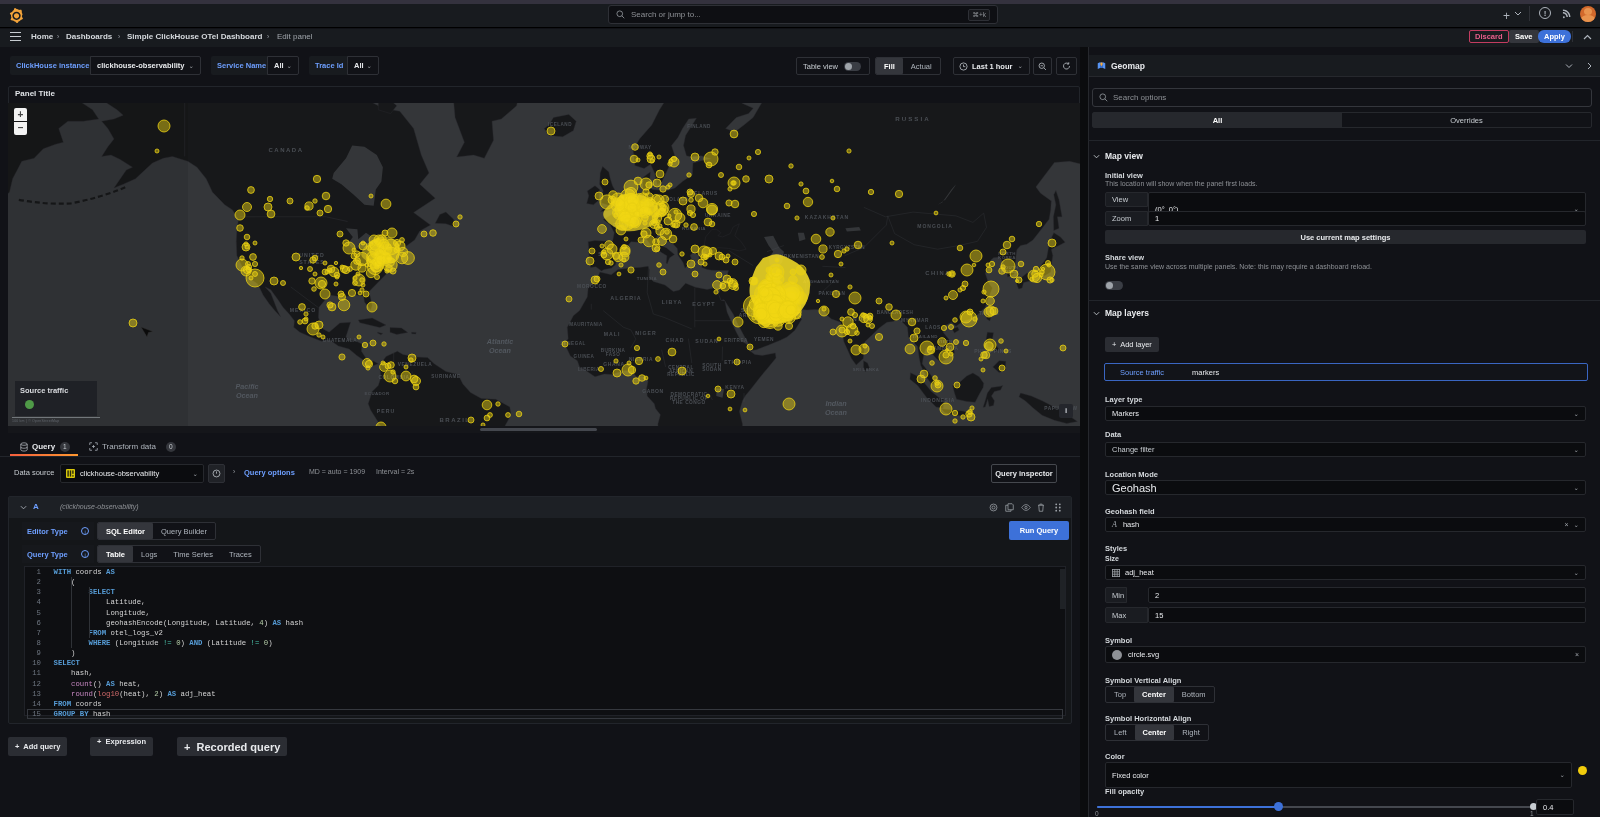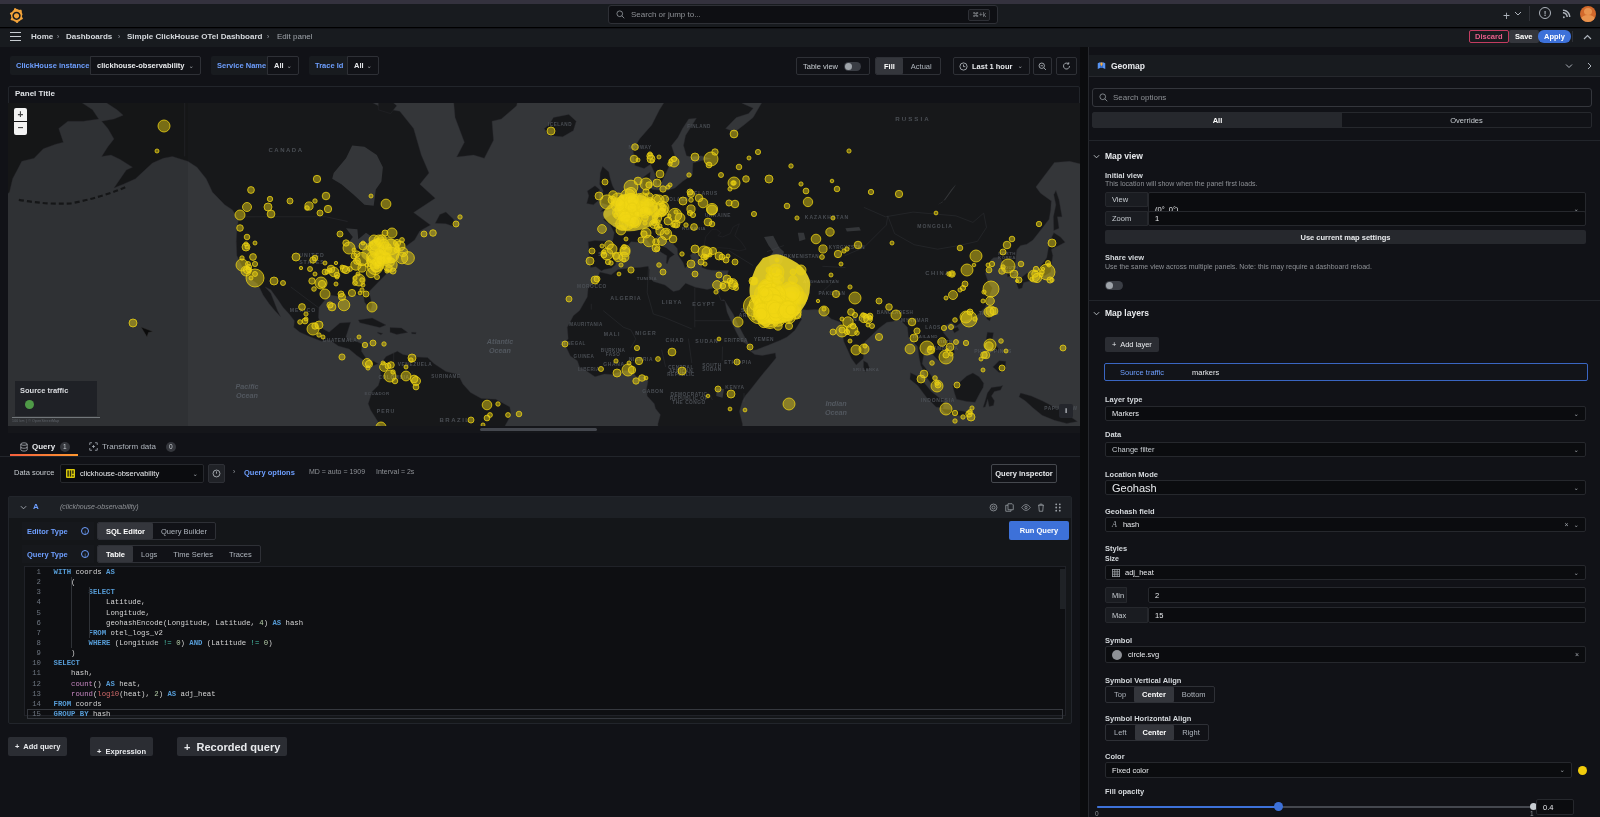--- a/index.html
+++ b/index.html
@@ -1207,21 +1207,21 @@
 .crow k{color:#569cd6;font-weight:bold}
 .crow n{color:#b5cea8}
 .crow f{color:#c586c0}
 .crow r{color:#d16969}
 .crow o{color:#4ec9b0}
 </style>
 
 <div class="abs" style="left:8px;top:737px;height:19px;background:#2b2d33;border-radius:2px;display:flex;align-items:center;padding:0 7px">
     <span style="color:#e8eaed;font-size:7.5px;font-weight:bold">+&nbsp; Add query</span>
   </div>
-<div class="abs" style="left:90px;top:737px;height:19px;background:#2b2d33;border-radius:2px;display:flex;align-items:flex-end;padding:0 7px">
+<div class="abs" style="left:90px;top:737px;height:19px;background:#2b2d33;border-radius:2px;display:flex;align-items:flex-start;padding:0 7px">
     <span style="color:#e8eaed;font-size:7.5px;font-weight:bold">+&nbsp; Expression</span>
   </div>
 <div class="abs" style="left:177px;top:737px;height:19px;background:#2b2d33;border-radius:2px;display:flex;align-items:center;padding:0 7px">
     <span style="color:#e8eaed;font-size:11px;font-weight:bold">+&nbsp; Recorded query</span>
   </div>
 
 <div class="abs" style="left:1080px;top:47px;width:8px;height:770px;background:#0b0c0e"></div>
 <div class="abs" style="left:1088px;top:47px;width:512px;height:770px;background:#111217;border-left:1px solid #26282d"></div>
 <div class="abs" style="left:1089px;top:55px;width:511px;height:22px;background:#181b1f;border-bottom:1px solid #26282d;display:flex;align-items:center;padding:0 8px">
  <svg class="ic" width="9" height="9" viewBox="0 0 24 24" style="margin-right:5px">
@@ -1343,21 +1343,21 @@
     <div class="on">Center</div>
     <div>Bottom</div>
   </div>
 <div class="abs" style="left:1105px;top:714px;font-size:7.5px;color:#d5d9dd;font-weight:bold">Symbol Horizontal Align</div>
 <div class="abs seg" style="left:1105px;top:724px;height:17px">
     <div>Left</div>
     <div class="on">Center</div>
     <div>Right</div>
   </div>
 <div class="abs" style="left:1105px;top:752px;font-size:7.5px;color:#d5d9dd;font-weight:bold">Color</div>
-<div class="abs inp" style="left:1105px;top:762px;width:467px;height:16px;display:flex;align-items:center;padding:4px 6px">
+<div class="abs inp" style="left:1105px;top:762px;width:467px;height:26px;display:flex;align-items:center;padding:4px 6px">
     <span style="color:#e8eaed;font-size:7.5px">Fixed color</span>
     <span class="chev" style="margin-left:auto">⌄</span>
   </div>
 <div class="abs" style="left:1578px;top:766px;width:9px;height:9px;border-radius:50%;background:#f2cc0c"></div>
 <div class="abs" style="left:1105px;top:787px;font-size:7.5px;color:#d5d9dd;font-weight:bold">Fill opacity</div>
 <div class="abs" style="left:1097px;top:806px;width:437px;height:2px;background:#44474e;border-radius:1px"></div>
 <div class="abs" style="left:1097px;top:806px;width:182px;height:2px;background:#3d71d9;border-radius:1px"></div>
 <div class="abs" style="left:1274px;top:802px;width:9px;height:9px;border-radius:50%;background:#3d71d9"></div>
 <div class="abs" style="left:1530px;top:803px;width:7px;height:7px;border-radius:50%;background:#c7ccd1"></div>
 <div class="abs inp" style="left:1536px;top:799px;width:38px;height:16px;display:flex;align-items:center;padding:0 6px">

